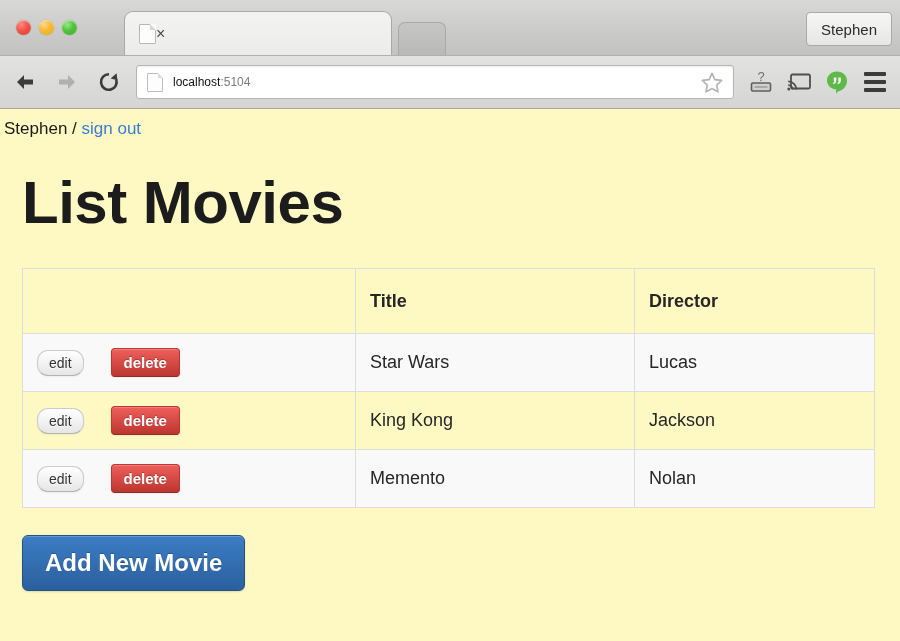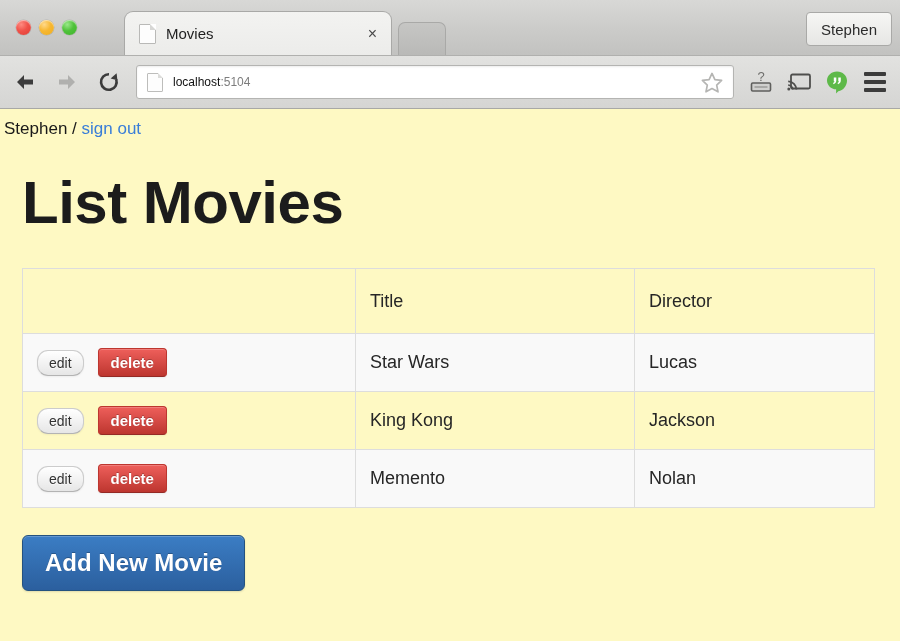--- a/index.html
+++ b/index.html
@@ -215,42 +215,42 @@
     padding: 13px 14px;
     text-align: left;
     font-size: 18px;
     color: #262626;
     vertical-align: middle;
     box-sizing: border-box;
   }
   .movies-table th:first-child,
   .movies-table td:first-child { border-left: none; }
   .movies-table thead th { border-top: none; }
-  .movies-table th { font-weight: normal; height: 65px; }
+  .movies-table th { font-weight: bold; height: 65px; }
   .movies-table tbody tr { height: 58px; }
   .movies-table tbody tr:nth-child(odd) td { background: #f9f9f9; }
   .col-actions { width: 333px; }
   .col-title   { width: 279px; }
 
   .btn-edit {
     display: inline-block;
     padding: 4px 11px;
     font-size: 14px;
     color: #333333;
     background: linear-gradient(to bottom, #ffffff 0%, #e6e6e6 100%);
     border: 1px solid #cccccc;
     border-bottom-color: #b3b3b3;
     border-radius: 11px;
     box-shadow: inset 0 1px 0 rgba(255,255,255,.2), 0 1px 2px rgba(0,0,0,.05);
     cursor: pointer;
     text-shadow: 0 1px 1px rgba(255,255,255,.75);
   }
   .btn-delete {
     display: inline-block;
-    margin-left: 9px;
+    margin-left: 22px;
     padding: 5px 12px;
     font-size: 15px;
     font-weight: bold;
     color: #ffffff;
     background: linear-gradient(to bottom, #ee5f5b 0%, #bd362f 100%);
     border: 1px solid #bd362f;
     border-bottom-color: #942a25;
     border-radius: 4px;
     box-shadow: inset 0 1px 0 rgba(255,255,255,.2), 0 1px 2px rgba(0,0,0,.05);
     text-shadow: 0 -1px 0 rgba(0,0,0,.25);
@@ -279,21 +279,20 @@
   <div class="chrome-tabbar">
 
     <div class="traffic-lights">
       <div class="light red"></div>
       <div class="light yellow"></div>
       <div class="light green"></div>
     </div>
 
     <div class="tab">
       <div class="tab-favicon"></div>
-      <div class="tab-title">Movies</div>
       <div class="tab-close">×</div>
     </div>
 
     <div class="tab-stub"></div>
 
     <div class="profile-btn">Stephen</div>
   </div>
 
   <div class="chrome-toolbar">
 

